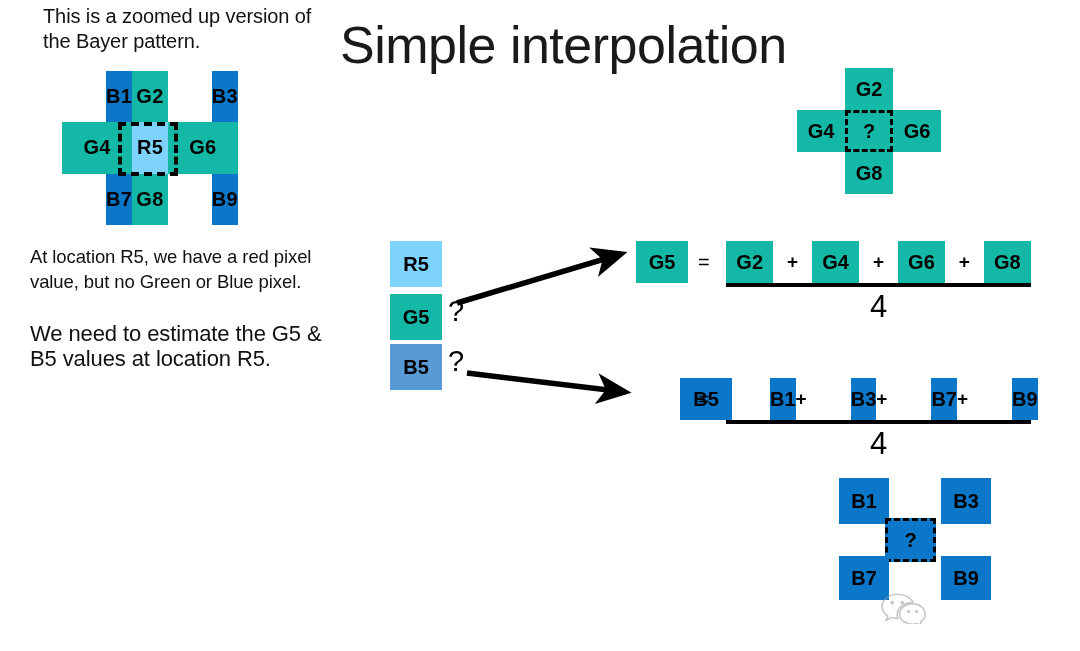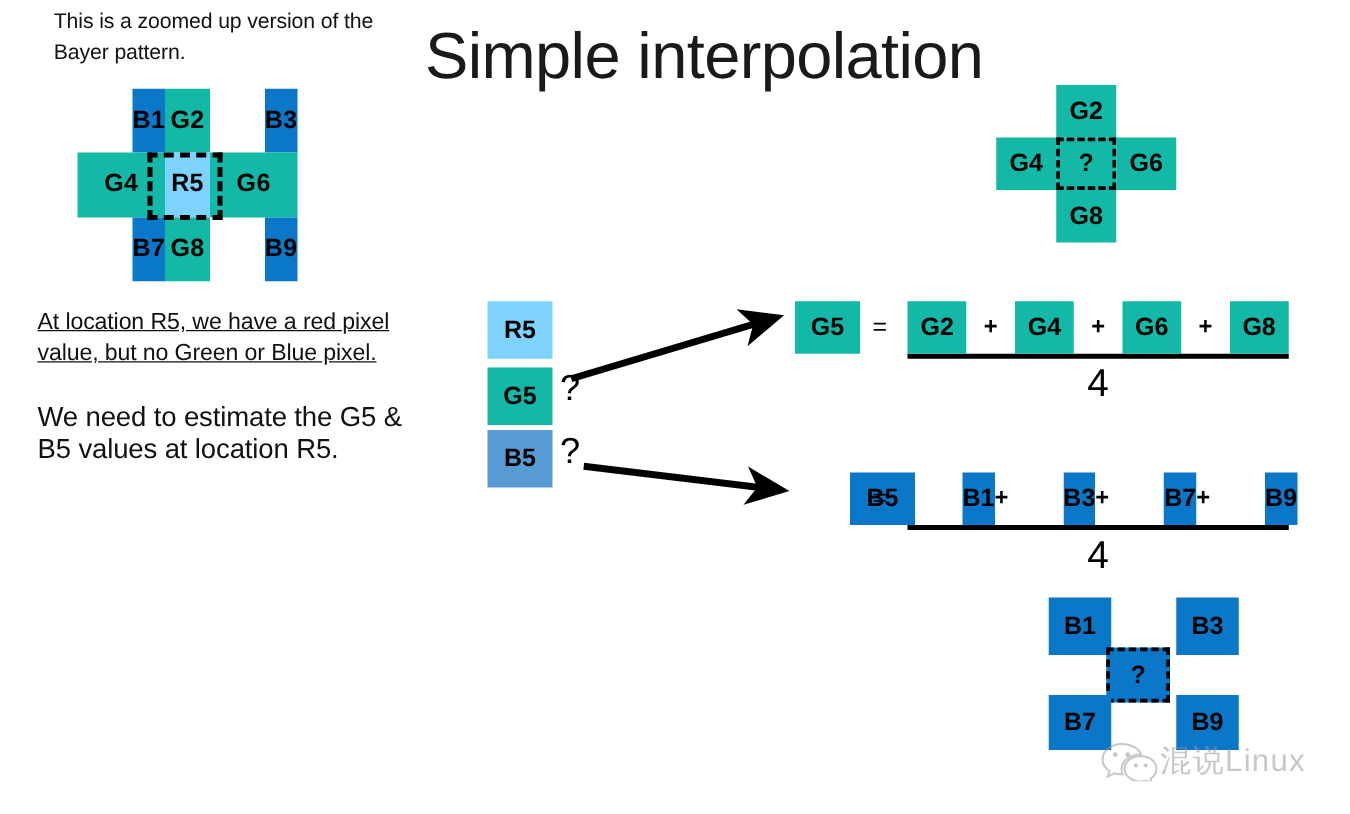--- a/index.html
+++ b/index.html
@@ -16,33 +16,32 @@
     color: #000000;
   }
 
   
   .abs { position: absolute; }
 
   
   #intro-text {
     left: 43px; top: 4px;
     width: 270px;
-    font-size: 17px;
+    font-size: 20px;
     line-height: 25px;
     letter-spacing: -0.1px;
     color: #111111;
   }
   #body-text-1 {
     left: 30px; top: 244px;
     width: 320px;
     font-size: 18.5px;
     line-height: 25px;
     letter-spacing: -0.1px;
     color: #111111;
-    text-decoration: underline;
   }
   #body-text-2 {
     left: 30px; top: 321px;
     width: 320px;
     font-size: 22px;
     line-height: 25px;
     letter-spacing: -0.1px;
     color: #111111;
   }
 
@@ -320,14 +319,13 @@
 
 <div class="abs" id="watermark">
   <svg width="46" height="32" viewBox="0 0 46 32" xmlns="http://www.w3.org/2000/svg">
     <path d="M17.5 2.2C8.9 2.2 2 7.7 2 14.4c0 3.8 2.2 7.2 5.7 9.4l-1.5 4.5 5.3-2.7c1.8.5 3.7.8 5.6.8l.9-.02c-.5-1.2-.8-2.5-.8-3.9 0-6.6 6.6-11.9 14.8-11.9l.9.03C31.4 5.9 25.1 2.2 17.5 2.2z" fill="none" stroke="#9a9a9a" stroke-width="1.6"></path>
     <circle cx="12.2" cy="10.6" r="1.9" fill="#9a9a9a"></circle>
     <circle cx="22.2" cy="10.6" r="1.9" fill="#9a9a9a"></circle>
     <path d="M32.5 11.8c-7.1 0-12.9 4.6-12.9 10.2 0 5.7 5.8 10.2 12.9 10.2 1.6 0 3.2-.2 4.6-.7l4.5 2.3-1.2-3.8c2.9-1.9 4.8-4.7 4.8-8 0-5.6-5.6-10.2-12.7-10.2z" fill="none" stroke="#9a9a9a" stroke-width="1.6"></path>
     <circle cx="28.6" cy="19.4" r="1.6" fill="#9a9a9a"></circle>
     <circle cx="36.6" cy="19.4" r="1.6" fill="#9a9a9a"></circle>
   </svg>
-  <span class="wm-text">混说Linux</span>
 </div>
 
 </body></html>

